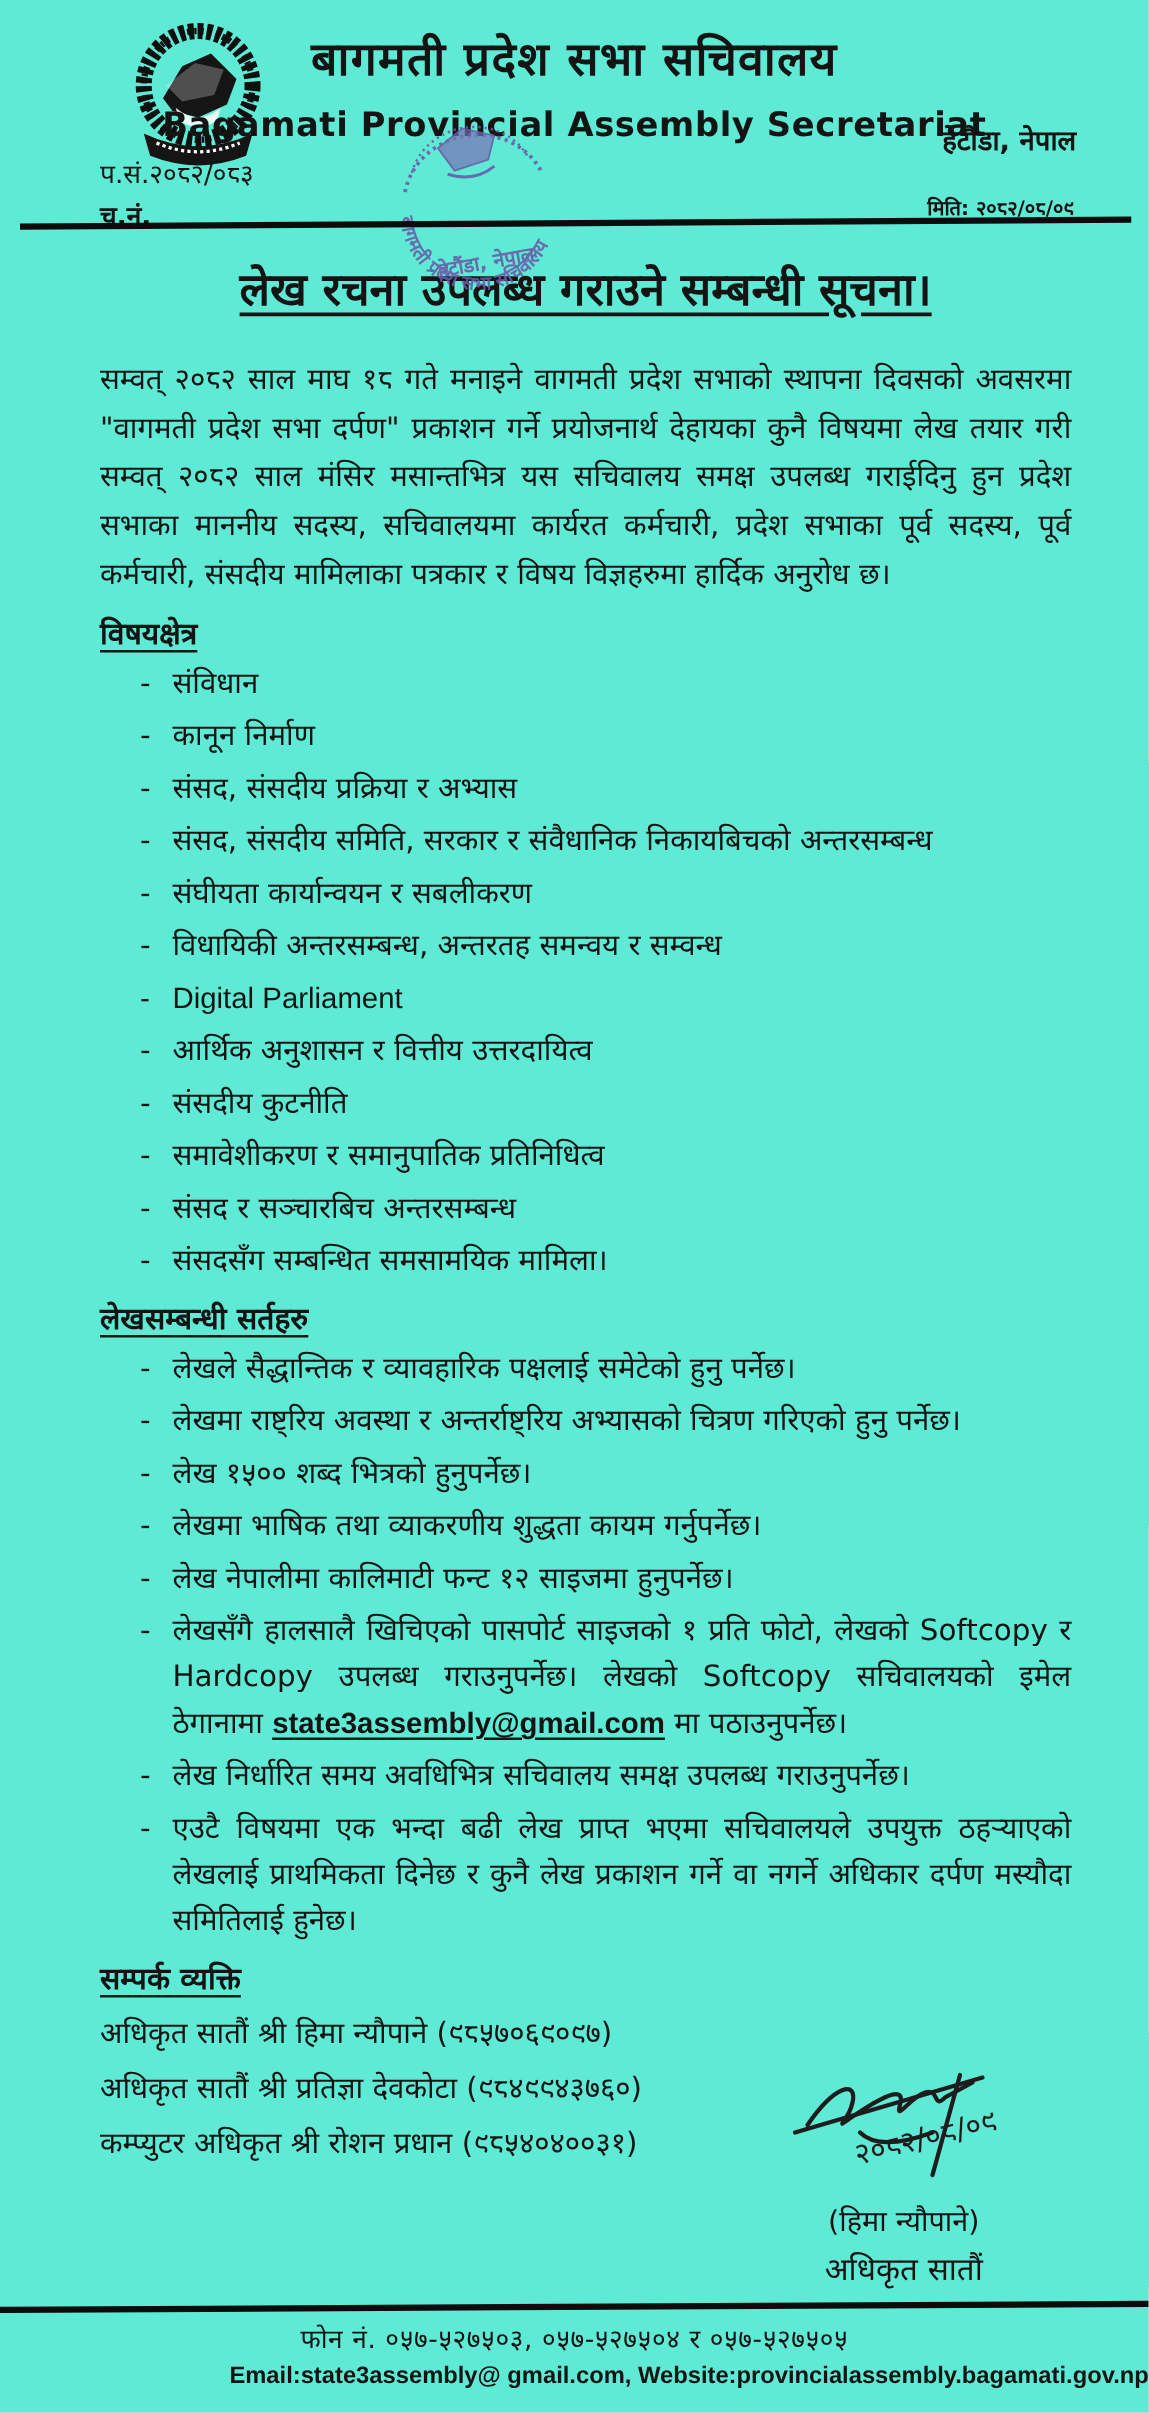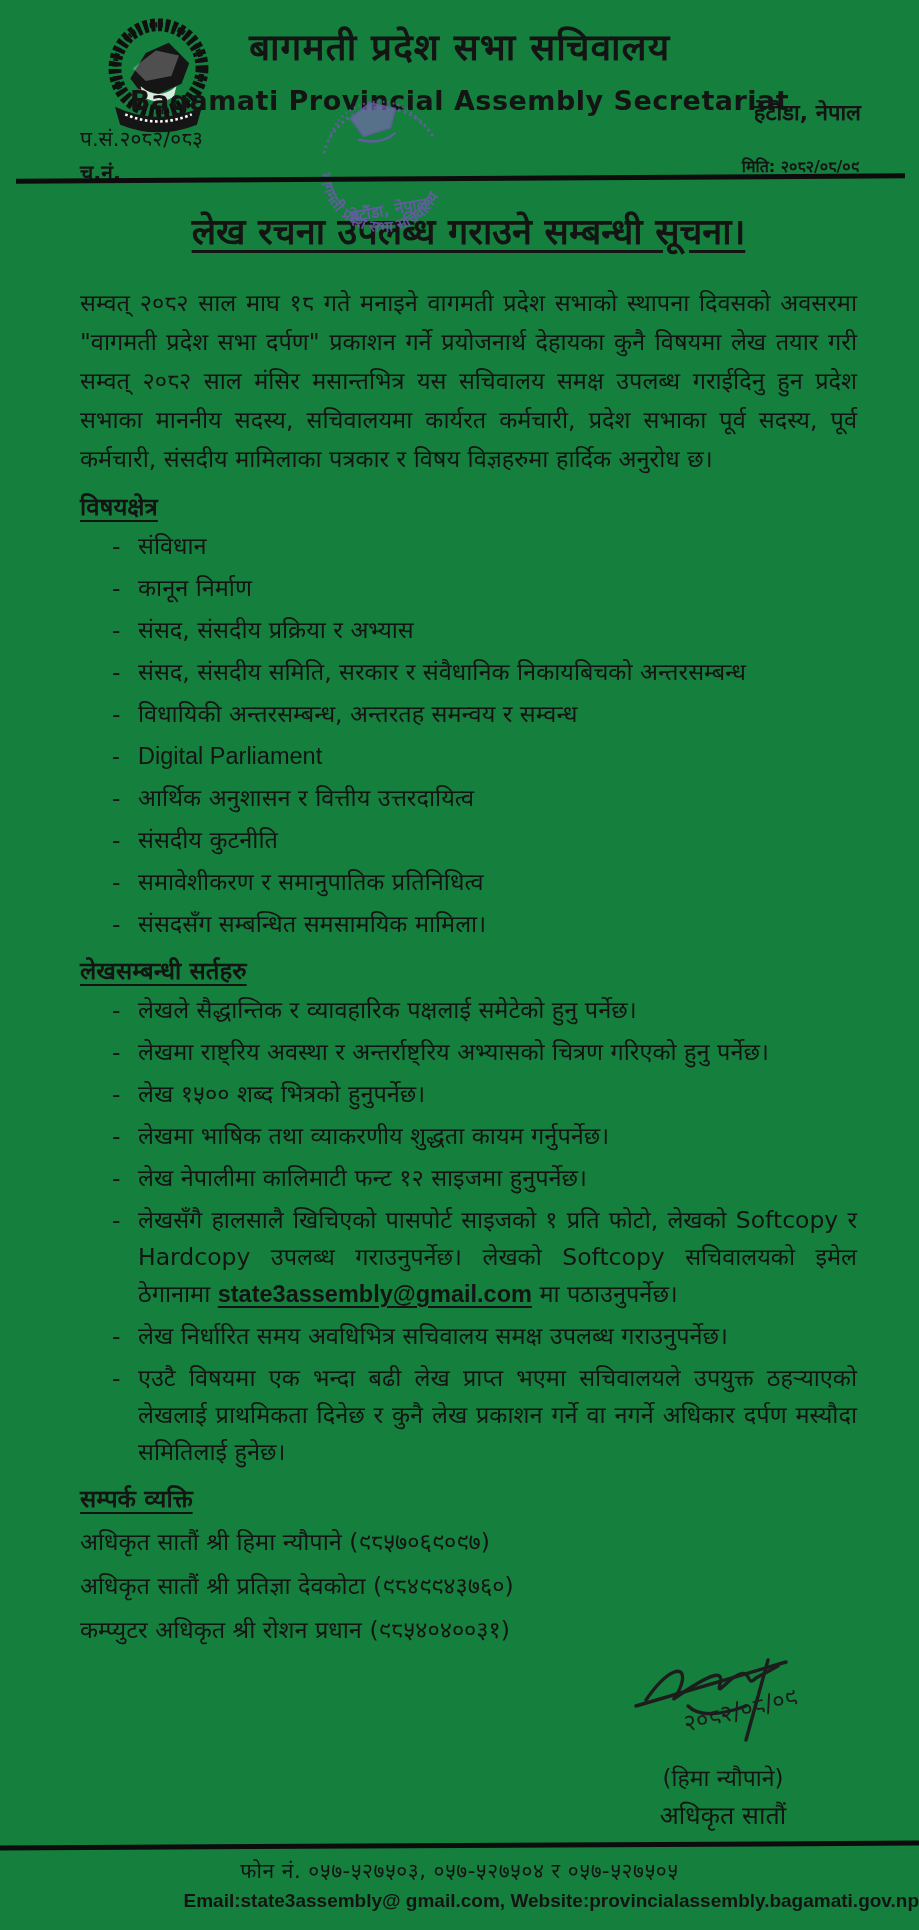--- a/index.html
+++ b/index.html
@@ -1,20 +1,20 @@
 <!DOCTYPE html>
 <html lang="ne"><head>
 <meta charset="utf-8">
 <style>
   html,body{margin:0;padding:0;background:#e8e8e8;}
   .page{
     position:relative;
     width:919px;height:1930px;
     margin:0 auto;
-    background:#15803d;
+    background:#5eead4;
     color:#141414;
     font-family:"DejaVu Sans","Liberation Sans",sans-serif;
     overflow:hidden;
   }
   
   .header{position:relative;height:186px;}
   .logo{position:absolute;left:76px;top:12px;width:165px;height:128px;}
   .header-titles{position:absolute;left:0;right:0;top:20px;text-align:center;}
   .title-np{font-size:37px;font-weight:bold;letter-spacing:1px;}
   .title-en{font-size:27px;font-weight:bold;margin-top:14px;letter-spacing:.5px;}
@@ -134,25 +134,27 @@
     <div class="notice-title">लेख रचना उपलब्ध गराउने सम्बन्धी सूचना।</div>
 
     <p class="body-par">सम्वत् २०८२ साल माघ १८ गते मनाइने वागमती प्रदेश सभाको स्थापना दिवसको अवसरमा "वागमती प्रदेश सभा दर्पण" प्रकाशन गर्ने प्रयोजनार्थ देहायका कुनै विषयमा लेख तयार गरी सम्वत् २०८२ साल मंसिर मसान्तभित्र यस सचिवालय समक्ष उपलब्ध गराईदिनु हुन प्रदेश सभाका माननीय सदस्य, सचिवालयमा कार्यरत कर्मचारी, प्रदेश सभाका पूर्व सदस्य, पूर्व कर्मचारी, संसदीय मामिलाका पत्रकार र विषय विज्ञहरुमा हार्दिक अनुरोध छ।</p>
 
     <div class="sec-heading">विषयक्षेत्र</div>
     <ul class="dash-list subjects">
       <li>संविधान</li>
       <li>कानून निर्माण</li>
       <li>संसद, संसदीय प्रक्रिया र अभ्यास</li>
       <li>संसद, संसदीय समिति, सरकार र संवैधानिक निकायबिचको अन्तरसम्बन्ध</li>
+      <li>संघीयता कार्यान्वयन र सबलीकरण</li>
       <li>विधायिकी अन्तरसम्बन्ध, अन्तरतह समन्वय र सम्वन्ध</li>
       <li class="latin">Digital Parliament</li>
       <li>आर्थिक अनुशासन र वित्तीय उत्तरदायित्व</li>
       <li>संसदीय कुटनीति</li>
       <li>समावेशीकरण र समानुपातिक प्रतिनिधित्व</li>
+      <li>संसद र सञ्चारबिच अन्तरसम्बन्ध</li>
       <li>संसदसँग सम्बन्धित समसामयिक मामिला।</li>
     </ul>
 
     <div class="sec-heading">लेखसम्बन्धी सर्तहरु</div>
     <ul class="dash-list conditions">
       <li>लेखले सैद्धान्तिक र व्यावहारिक पक्षलाई समेटेको हुनु पर्नेछ।</li>
       <li>लेखमा राष्ट्रिय अवस्था र अन्तर्राष्ट्रिय अभ्यासको चित्रण गरिएको हुनु पर्नेछ।</li>
       <li>लेख १५०० शब्द भित्रको हुनुपर्नेछ।</li>
       <li>लेखमा भाषिक तथा व्याकरणीय शुद्धता कायम गर्नुपर्नेछ।</li>
       <li>लेख नेपालीमा कालिमाटी फन्ट १२ साइजमा हुनुपर्नेछ।</li>

